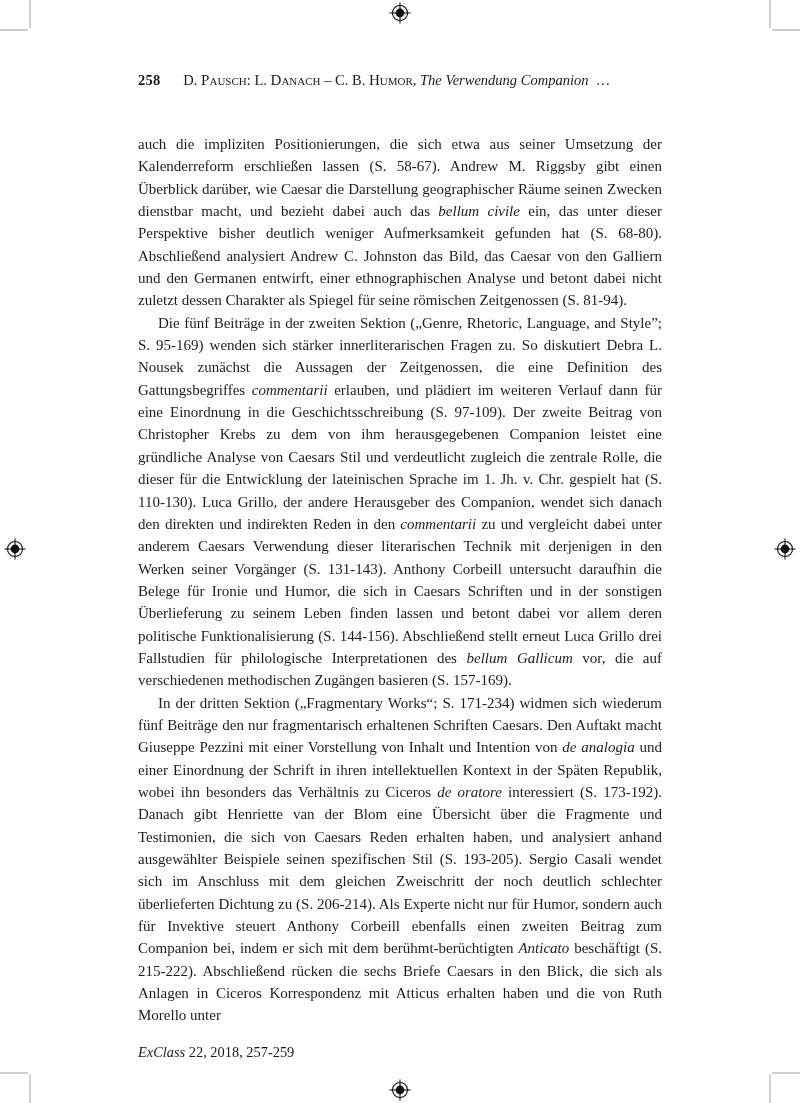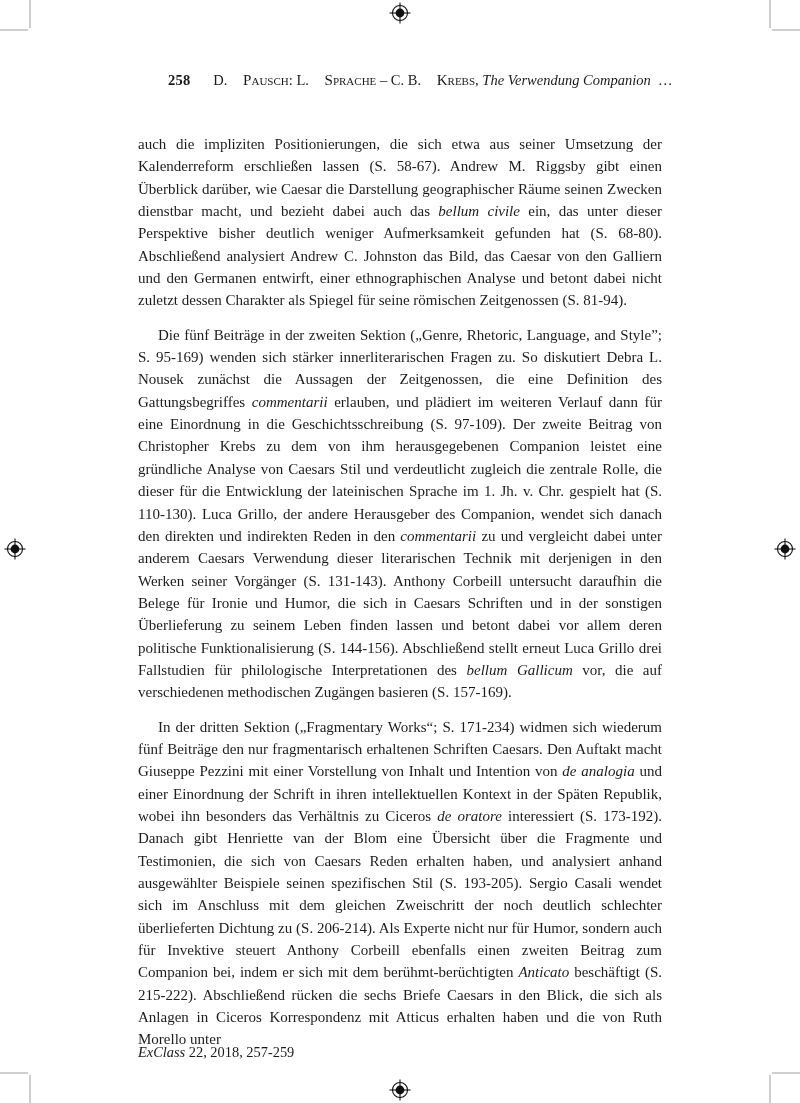--- a/index.html
+++ b/index.html
@@ -54,29 +54,27 @@
     top: 70px;
     width: 524px;
     font-size: 14.5px;
     line-height: 20px;
     white-space: nowrap;
     color: #1a1a1a;
   }
   .running-head .folio {
     font-weight: bold;
     letter-spacing: 0.2px;
-    margin-left: 30px;
   }
   .running-head .head-text {
     margin-left: 23px;
   }
   .sc {
     font-variant: small-caps;
     font-size: 1.04em;
-    margin-left: 12px;
   }
   .it { font-style: italic; }
 
   
   .body-col {
     position: absolute;
     left: 138px;
     top: 133px;
     width: 524px;
     font-size: 15px;
@@ -87,21 +85,21 @@
     color: #1c1c1c;
   }
   .body-col p {
     margin: 0;
     text-indent: 0;
   }
   .body-col p.indent {
     text-indent: 20px;
   }
   .body-col p + p {
-    margin-top: 12px;
+    margin-top: 0;
   }
   
   .body-col p { text-align-last: left; }
 
   
   .footer {
     position: absolute;
     left: 138px;
     top: 1042px;
     font-size: 14.4px;
@@ -151,21 +149,21 @@
   <div class="regmark rm-right">
     <svg width="22" height="22" viewBox="0 0 22 22">
       <circle cx="11" cy="11" r="7.5" fill="none" stroke="#111" stroke-width="1.1"></circle>
       <circle cx="11" cy="11" r="4.4" fill="#111"></circle>
       <line x1="11" y1="0.5" x2="11" y2="21.5" stroke="#111" stroke-width="1.1"></line>
       <line x1="0.5" y1="11" x2="21.5" y2="11" stroke="#111" stroke-width="1.1"></line>
     </svg>
   </div>
 
   <div class="running-head">
-    <span class="folio">258</span><span class="head-text"><span>D. </span><span class="sc">Pausch</span><span>: L. </span><span class="sc">Sprache</span><span> – C. B. </span><span class="sc">Krebs</span><span>, </span><span class="it">The Verwendung Companion</span>&nbsp;&nbsp;<span>…</span></span>
+    <span class="folio">258</span><span class="head-text"><span>D. </span><span class="sc">Pausch</span><span>: L. </span><span class="sc">Danach</span><span> – C. B. </span><span class="sc">Humor</span><span>, </span><span class="it">The Verwendung Companion</span>&nbsp;&nbsp;<span>…</span></span>
   </div>
 
   <div class="body-col">
       <p><span>auch die impliziten Positionierungen, die sich etwa aus seiner Umsetzung der Kalenderreform erschließen lassen (S. 58-67). Andrew M. Riggsby gibt einen Überblick darüber, wie Caesar die Darstellung geographischer Räume seinen Zwecken dienstbar macht, und bezieht dabei auch das </span><span class="it">bellum civile</span><span> ein, das unter dieser Perspektive bisher deutlich weniger Aufmerksamkeit gefunden hat (S. 68-80). Abschließend analysiert Andrew C. Johnston das Bild, das Caesar von den Galliern und den Germanen entwirft, einer ethnographischen Analyse und betont dabei nicht zuletzt dessen Charakter als Spiegel für seine römischen Zeitgenossen (S. 81-94).</span></p>
       <p class="indent"><span>Die fünf Beiträge in der zweiten Sektion („Genre, Rhetoric, Language, and Style”; S. 95-169) wenden sich stärker innerliterarischen Fragen zu. So diskutiert Debra L. Nousek zunächst die Aussagen der Zeitgenossen, die eine Definition des Gattungsbegriffes </span><span class="it">commentarii</span><span> erlauben, und plädiert im weiteren Verlauf dann für eine Einordnung in die Geschichtsschreibung (S. 97-109). Der zweite Beitrag von Christopher Krebs zu dem von ihm herausgegebenen Companion leistet eine gründliche Analyse von Caesars Stil und verdeutlicht zugleich die zentrale Rolle, die dieser für die Entwicklung der lateinischen Sprache im 1. Jh. v. Chr. gespielt hat (S. 110-130). Luca Grillo, der andere Herausgeber des Companion, wendet sich danach den direkten und indirekten Reden in den </span><span class="it">commentarii</span><span> zu und vergleicht dabei unter anderem Caesars Verwendung dieser literarischen Technik mit derjenigen in den Werken seiner Vorgänger (S. 131-143). Anthony Corbeill untersucht daraufhin die Belege für Ironie und Humor, die sich in Caesars Schriften und in der sonstigen Überlieferung zu seinem Leben finden lassen und betont dabei vor allem deren politische Funktionalisierung (S. 144-156). Abschließend stellt erneut Luca Grillo drei Fallstudien für philologische Interpretationen des </span><span class="it">bellum Gallicum</span><span> vor, die auf verschiedenen methodischen Zugängen basieren (S. 157-169).</span></p>
       <p class="indent"><span>In der dritten Sektion („Fragmentary Works“; S. 171-234) widmen sich wiederum fünf Beiträge den nur fragmentarisch erhaltenen Schriften Caesars. Den Auftakt macht Giuseppe Pezzini mit einer Vorstellung von Inhalt und Intention von </span><span class="it">de analogia</span><span> und einer Einordnung der Schrift in ihren intellektuellen Kontext in der Späten Republik, wobei ihn besonders das Verhältnis zu Ciceros </span><span class="it">de oratore</span><span> interessiert (S. 173-192). Danach gibt Henriette van der Blom eine Übersicht über die Fragmente und Testimonien, die sich von Caesars Reden erhalten haben, und analysiert anhand ausgewählter Beispiele seinen spezifischen Stil (S. 193-205). Sergio Casali wendet sich im Anschluss mit dem gleichen Zweischritt der noch deutlich schlechter überlieferten Dichtung zu (S. 206-214). Als Experte nicht nur für Humor, sondern auch für Invektive steuert Anthony Corbeill ebenfalls einen zweiten Beitrag zum Companion bei, indem er sich mit dem berühmt-berüchtigten </span><span class="it">Anticato</span><span> beschäftigt (S. 215-222). Abschließend rücken die sechs Briefe Caesars in den Blick, die sich als Anlagen in Ciceros Korrespondenz mit Atticus erhalten haben und die von Ruth Morello unter</span></p>
     </div>
 
   <div class="footer">
     <span class="it">ExClass</span><span> 22, 2018, 257-259</span>

